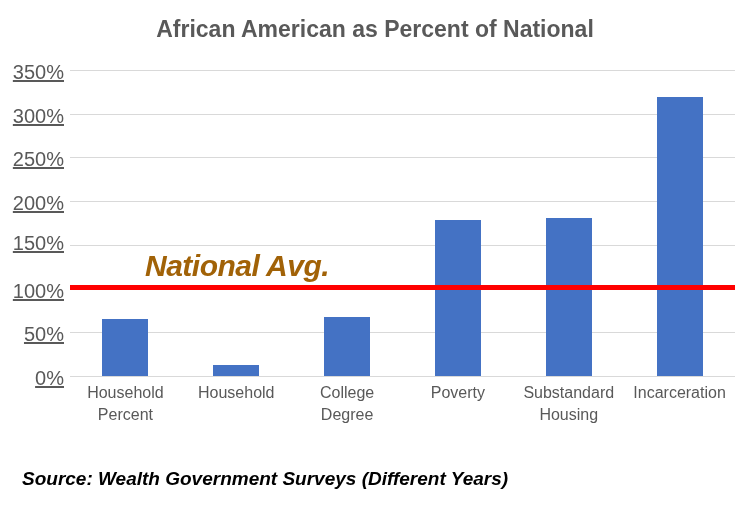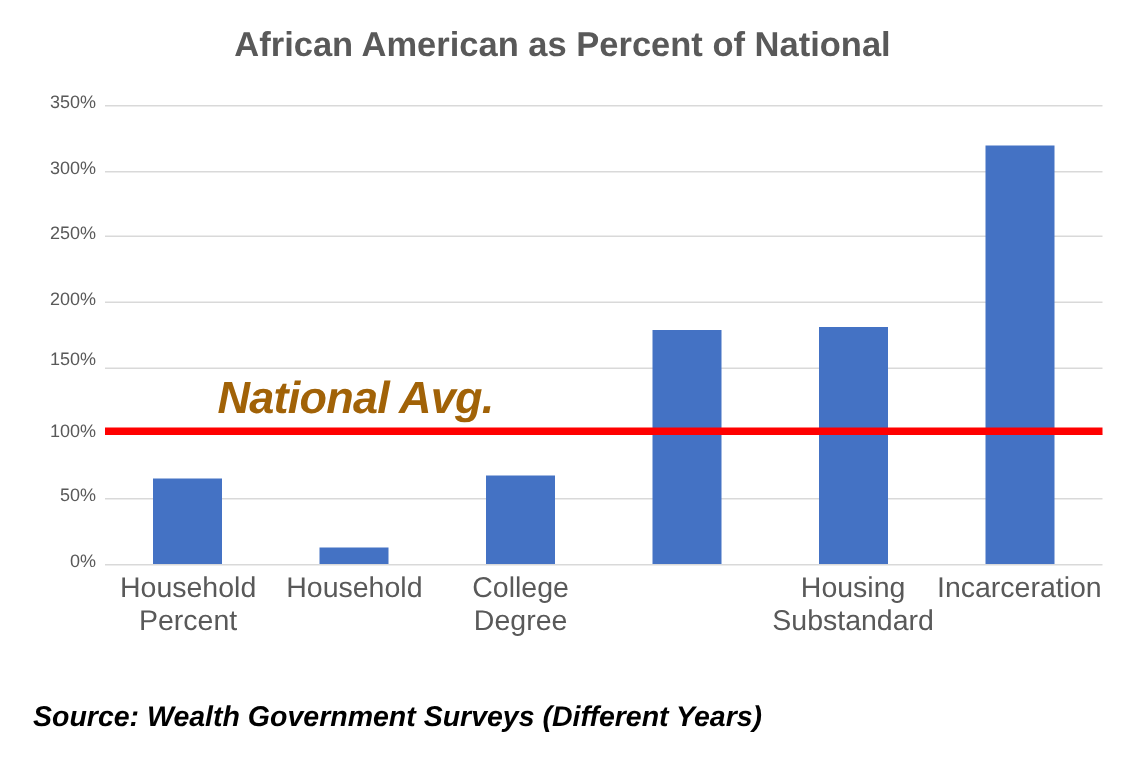--- a/index.html
+++ b/index.html
@@ -53,24 +53,25 @@
     width: 665px;
     height: 1px;
     background: #d9d9d9;
   }
 
   .axis-tick-label {
     position: absolute;
     right: 0;
     width: 56px;
     text-align: right;
-    font-size: 12px;
+    font-size: 20px;
     color: #595959;
     line-height: 1;
     white-space: nowrap;
+    text-decoration: underline;
   }
   #y-axis-labels {
     position: absolute;
     left: 0;
     top: 70px;
     width: 64px;
     height: 306px;
   }
 
   
@@ -115,21 +116,21 @@
     left: 70px;
     top: 382px;
     width: 665px;
     height: 60px;
   }
   .cat-slot {
     position: absolute;
     top: 0;
     width: 110.8px;
     text-align: center;
-    font-size: 19px;
+    font-size: 16px;
     color: #595959;
     line-height: 22px;
   }
   .cat-line { display: block; white-space: nowrap; }
 
   
   #source-note {
     position: absolute;
     left: 22px;
     top: 468px;
@@ -195,23 +196,26 @@
         <span class="cat-line">Household</span>
         <span class="cat-line">Percent</span>
       </div>
       <div class="cat-slot" style="left: 110.833px; width: 110.833px;">
         <span class="cat-line">Household</span>
       </div>
       <div class="cat-slot" style="left: 221.667px; width: 110.833px;">
         <span class="cat-line">College</span>
         <span class="cat-line">Degree</span>
       </div>
+      <div class="cat-slot" style="left: 332.5px; width: 110.833px;">
+        <span class="cat-line">Poverty</span>
+      </div>
       <div class="cat-slot" style="left: 443.333px; width: 110.833px;">
+        <span class="cat-line">Substandard</span>
         <span class="cat-line">Housing</span>
-        <span class="cat-line">Substandard</span>
       </div>
       <div class="cat-slot" style="left: 554.167px; width: 110.833px;">
         <span class="cat-line">Incarceration</span>
       </div>
     </div>
 
   <div id="source-note">Source:  Wealth Government Surveys (Different Years)</div>
 
 </div>
 

